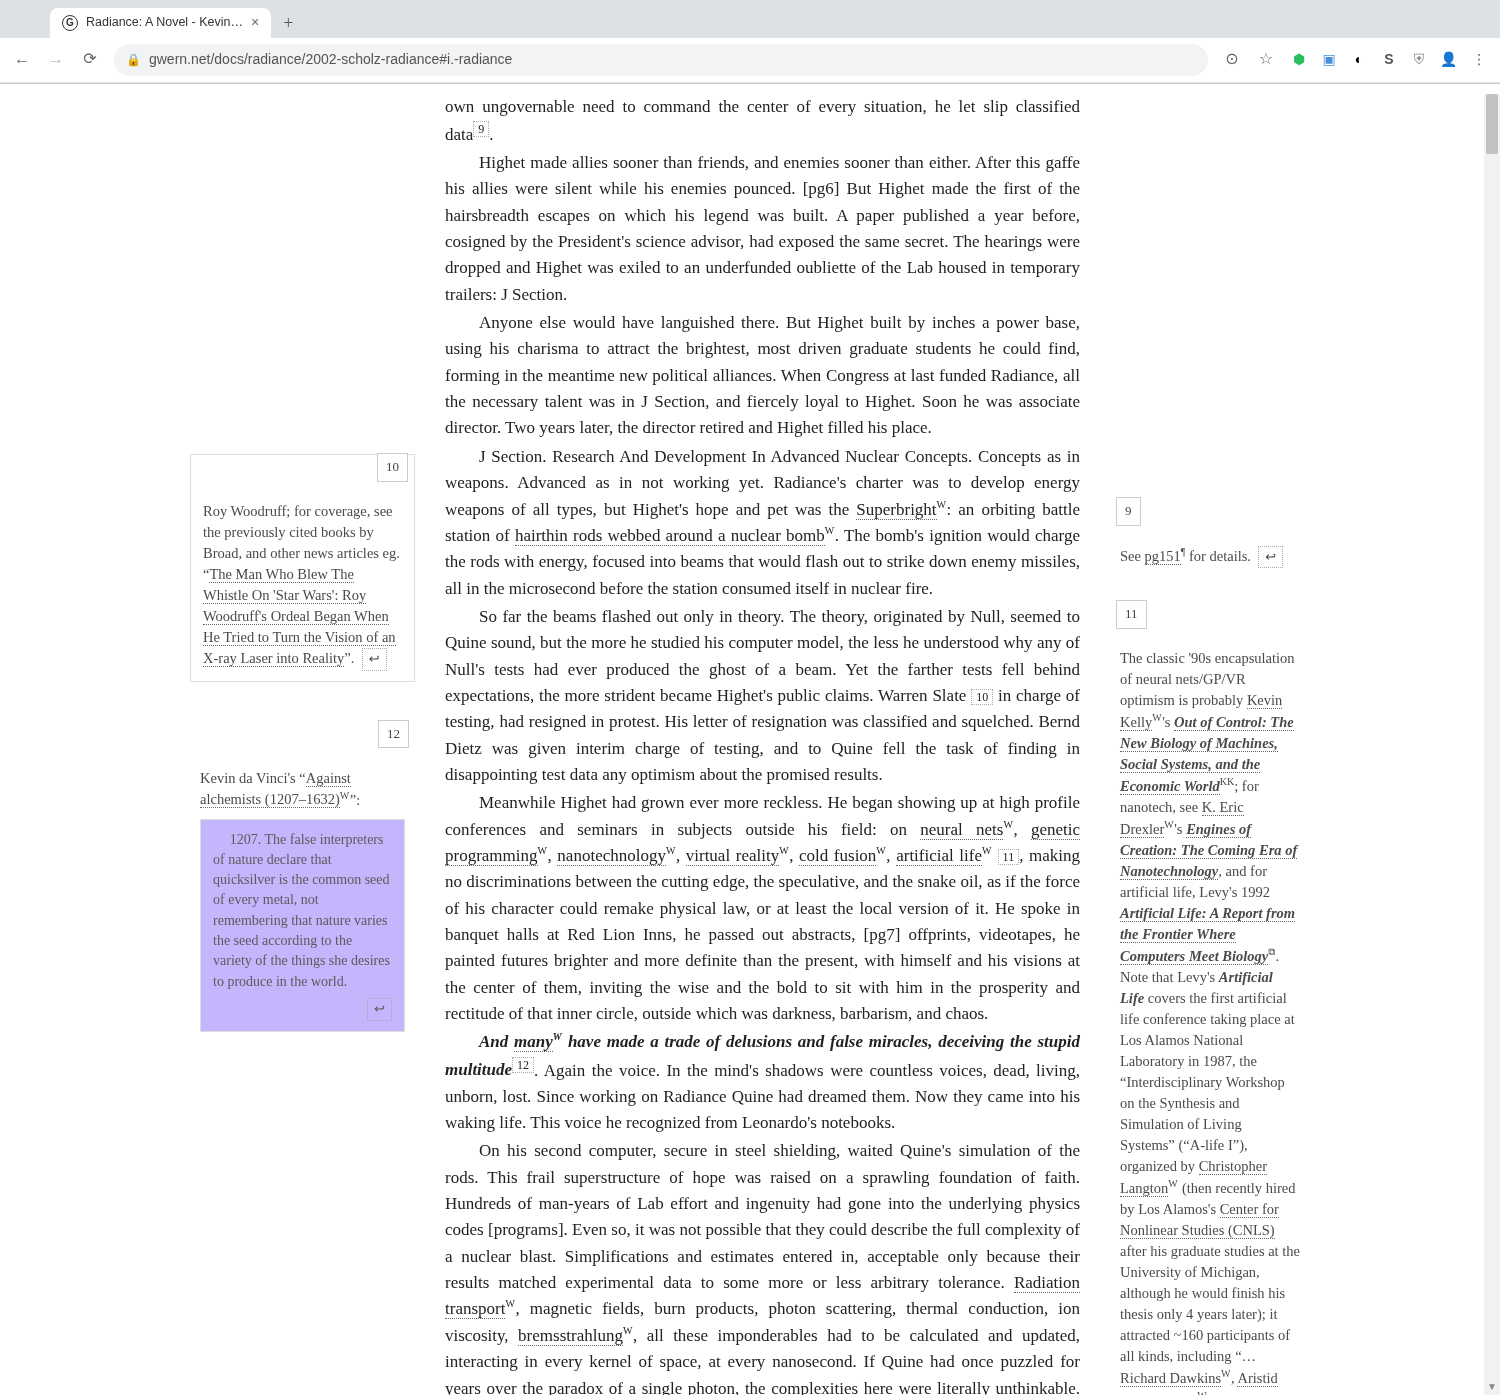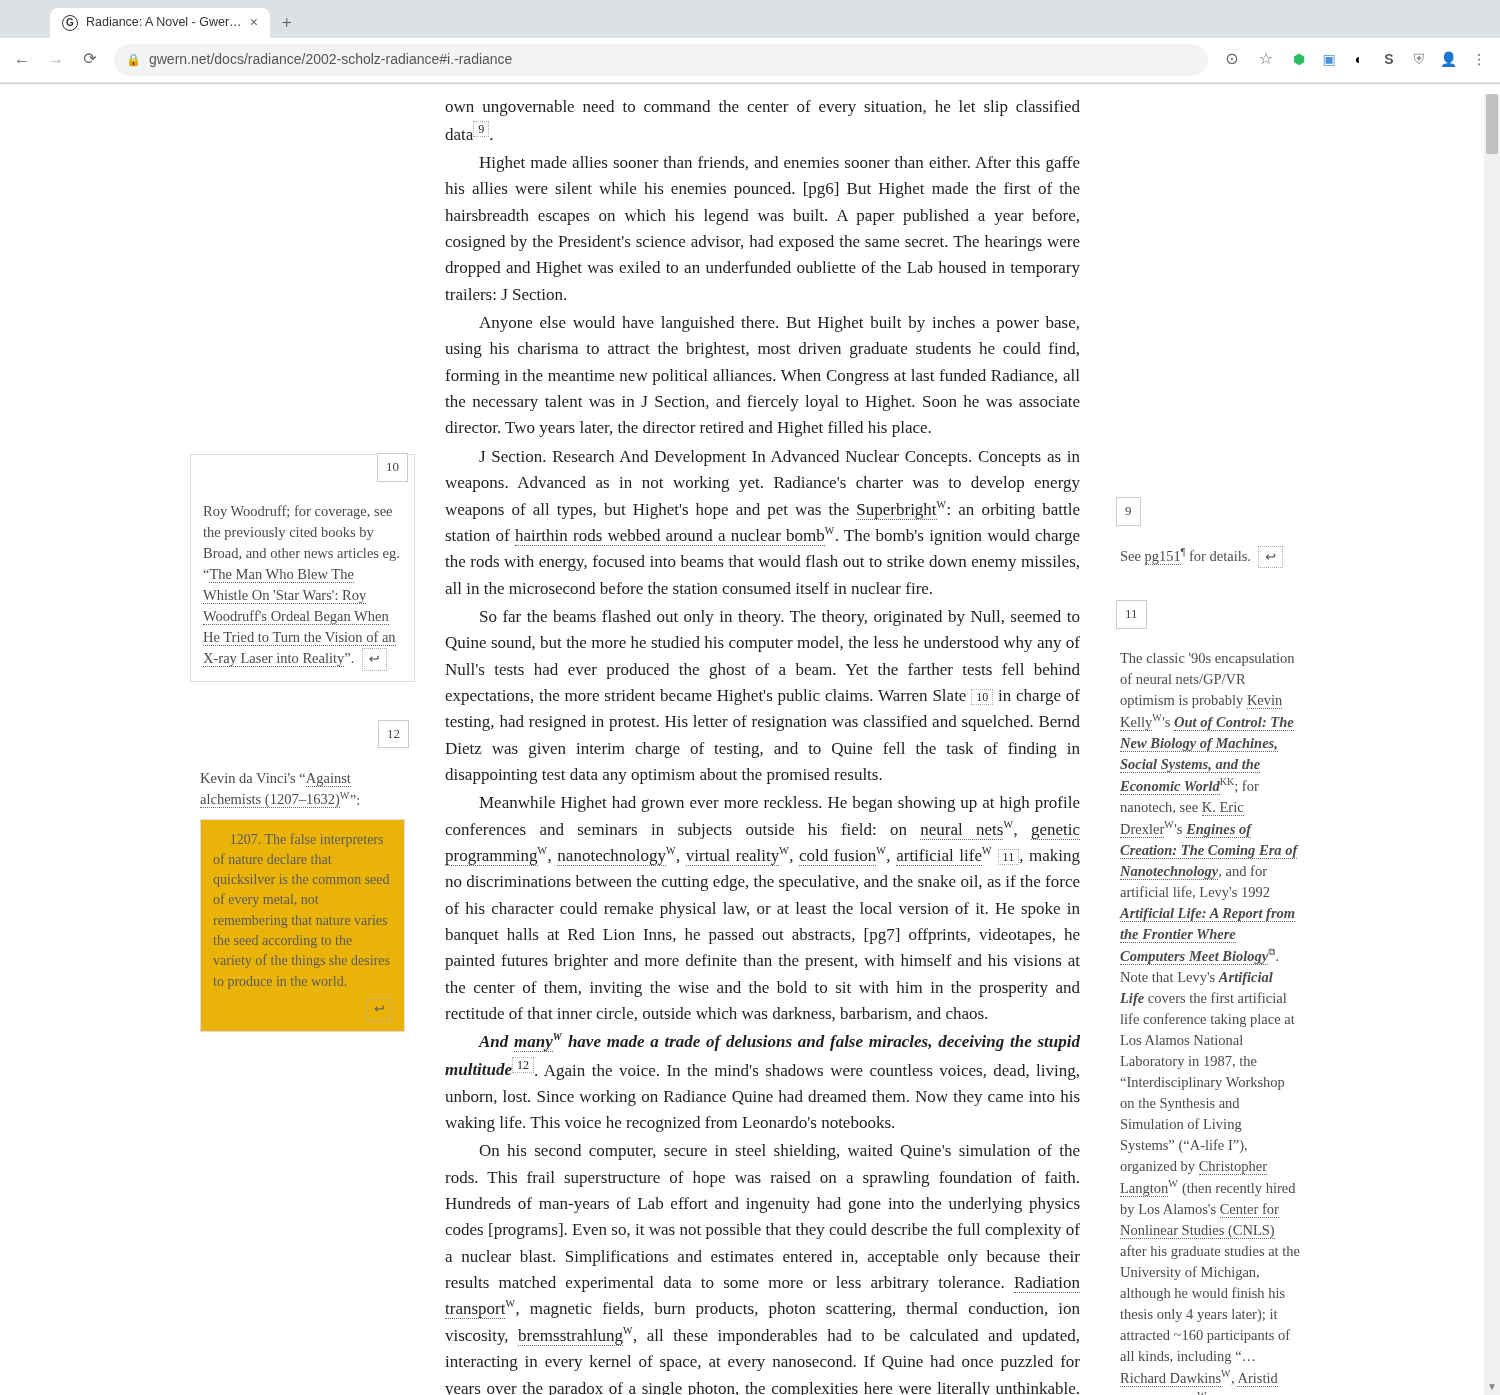--- a/index.html
+++ b/index.html
@@ -27,21 +27,21 @@
 .main-col p .indent { display: inline-block; width: 2em; }
 
 .sidenote { position: relative; padding: 10px; margin-bottom: 24px; color: #4a4a4a; }
 .sidenote.boxed { border: 1px solid #ddd; padding: 10px 12px; }
 .sn-num { position: absolute; top: -2px; border: 1px solid #ccc; padding: 4px 8px; font-size: 13px; background: #fff; color: #444; }
 .left-col .sn-num { right: 6px; }
 .right-col .sn-num { left: 6px; }
 .sidenote .body { margin-top: 36px; }
 .right-col .sidenote .body { margin-top: 36px; }
 
-.quote-block { border: 1px solid #ddd; background: #eab308; padding: 10px 12px; font-size: 14px; color: #5b5b5b; margin-top: 8px; }
+.quote-block { border: 1px solid #ddd; background: #c4b5fd; padding: 10px 12px; font-size: 14px; color: #5b5b5b; margin-top: 8px; }
 .quote-block p { margin-bottom: 6px; text-indent: 1.2em; }
 
 a.dotted, .dotted { border-bottom: 1px dotted #666; text-decoration: none; color: inherit; cursor: pointer; }
 sup { font-size: 10px; vertical-align: super; }
 .wsup { font-size: 10px; vertical-align: super; font-variant: small-caps; letter-spacing: 0.5px; }
 .fn { border: 1px dotted #aaa; padding: 0 4px; font-size: 12px; cursor: pointer; }
 .ret { border: 1px dotted #aaa; padding: 1px 6px; font-size: 13px; cursor: pointer; display: inline-block; }
 em, .ital { font-style: italic; font-weight: bold; }
 
 .spacer-top-left { height: 360px; }
@@ -53,21 +53,21 @@
 .scrollbar .arrow.up { top: 0; }
 .scrollbar .arrow.down { bottom: 0; }
 </style>
 </head>
 <body>
 
 <div class="browser-chrome">
   <div class="tab-bar">
     <div class="tab">
       <span class="favicon">G</span>
-      <span>Radiance: A Novel - Gwer…</span>
+      <span>Radiance: A Novel - Kevin…</span>
       <span class="close">×</span>
     </div>
     <span class="new-tab">+</span>
   </div>
   <div class="addr-bar">
     <span class="nav-btn">←</span>
     <span class="nav-btn disabled">→</span>
     <span class="nav-btn">⟳</span>
     <div class="url-box">
       <span class="lock">🔒</span>

